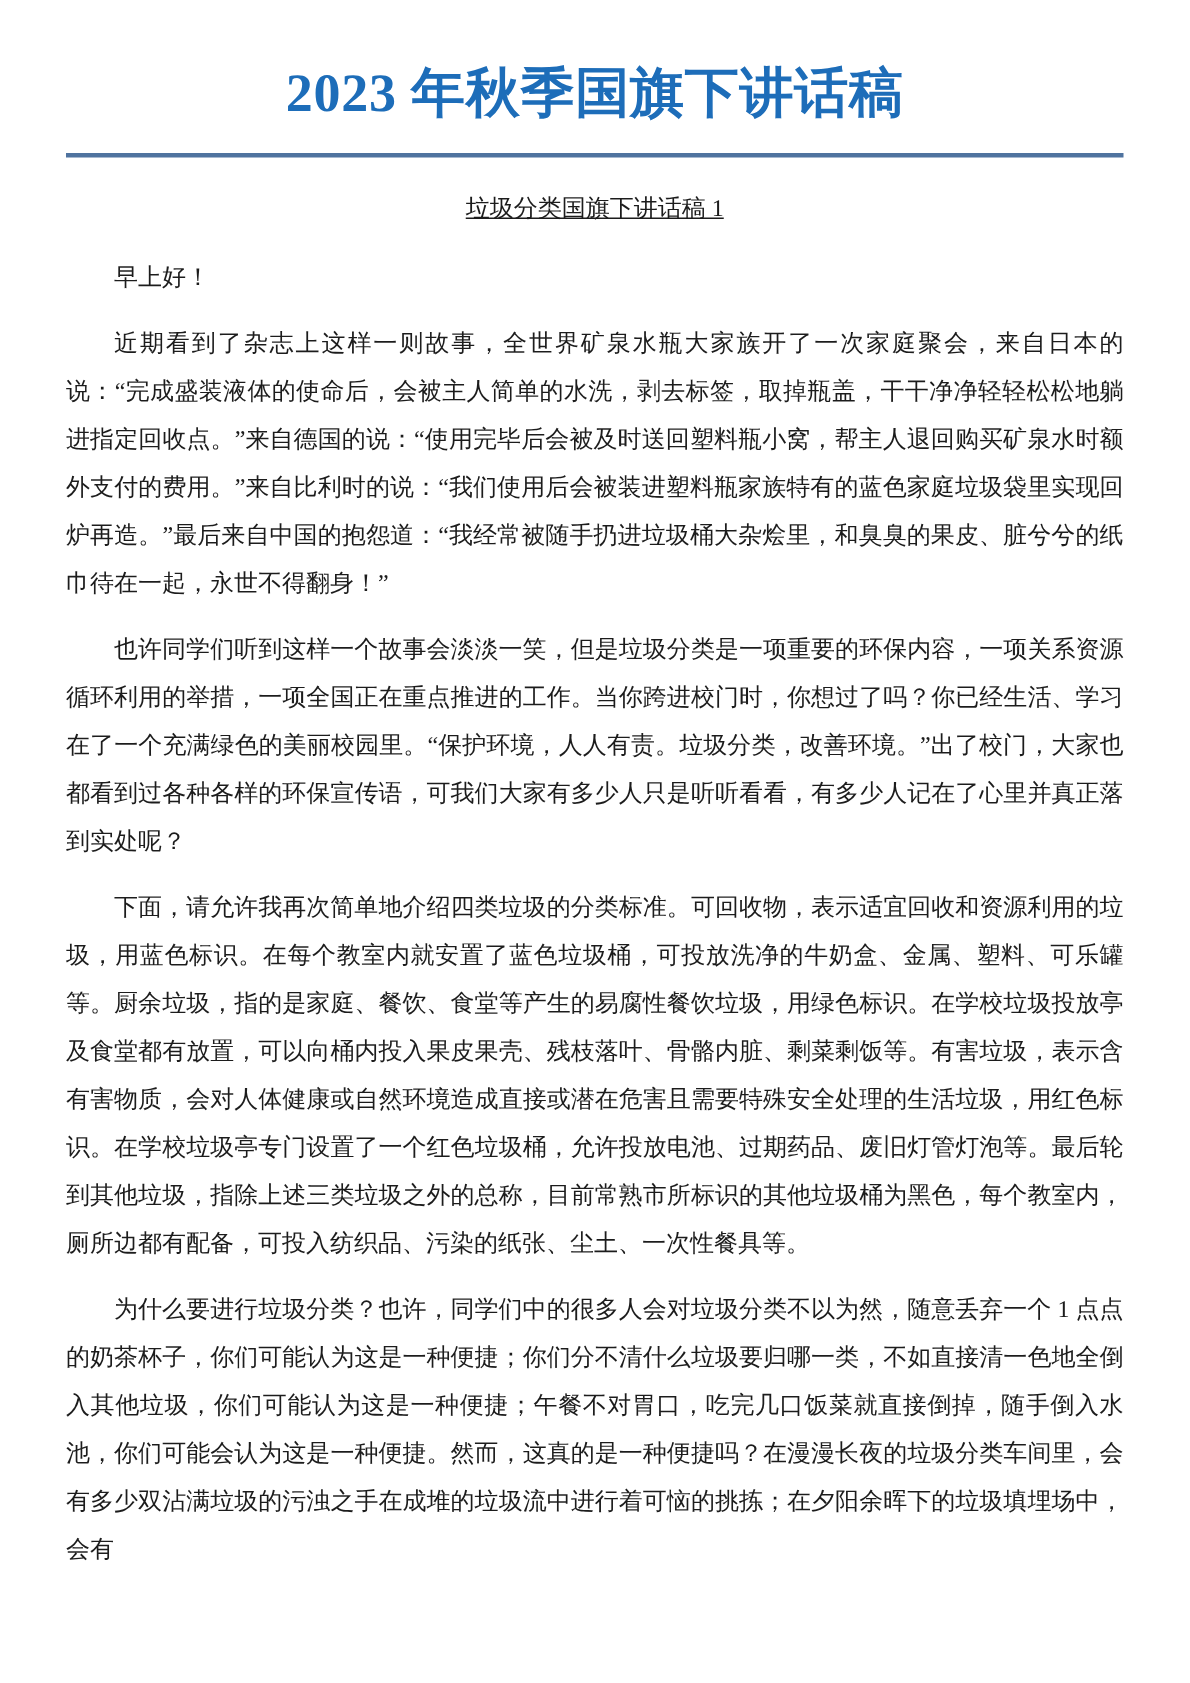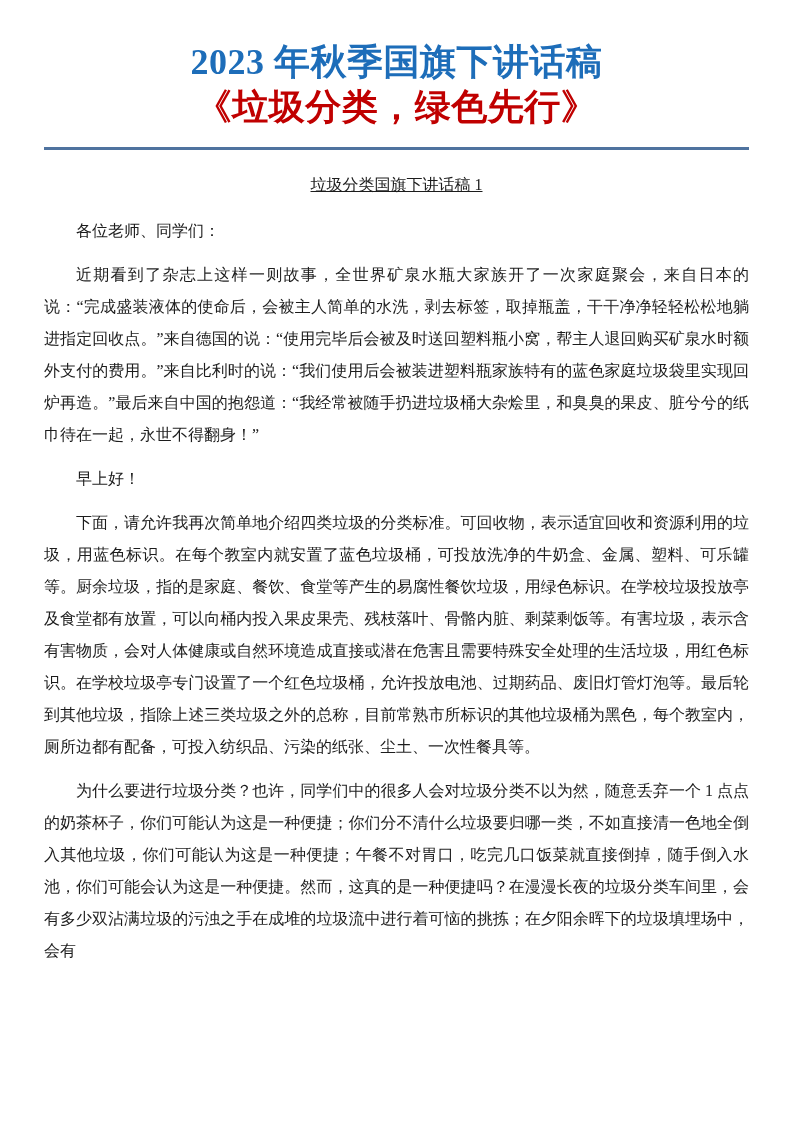--- a/index.html
+++ b/index.html
@@ -65,28 +65,27 @@
     word-break: break-all;
   }
 </style>
 </head>
 <body>
 
 <div class="page">
 
   <div class="title-block">
     <div class="title-line blue">2023 年秋季国旗下讲话稿</div>
-    <div class="title-line red">《垃圾分类，绿色先行》</div>
   </div>
 
   <hr class="divider">
 
   <h2 class="section-heading">垃圾分类国旗下讲话稿 1</h2>
 
   <div class="body-text">
-    <p>各位老师、同学们：</p>
+    <p>早上好！</p>
     <p>近期看到了杂志上这样一则故事，全世界矿泉水瓶大家族开了一次家庭聚会，来自日本的说：“完成盛装液体的使命后，会被主人简单的水洗，剥去标签，取掉瓶盖，干干净净轻轻松松地躺进指定回收点。”来自德国的说：“使用完毕后会被及时送回塑料瓶小窝，帮主人退回购买矿泉水时额外支付的费用。”来自比利时的说：“我们使用后会被装进塑料瓶家族特有的蓝色家庭垃圾袋里实现回炉再造。”最后来自中国的抱怨道：“我经常被随手扔进垃圾桶大杂烩里，和臭臭的果皮、脏兮兮的纸巾待在一起，永世不得翻身！”</p>
-    <p>早上好！</p>
+    <p>也许同学们听到这样一个故事会淡淡一笑，但是垃圾分类是一项重要的环保内容，一项关系资源循环利用的举措，一项全国正在重点推进的工作。当你跨进校门时，你想过了吗？你已经生活、学习在了一个充满绿色的美丽校园里。“保护环境，人人有责。垃圾分类，改善环境。”出了校门，大家也都看到过各种各样的环保宣传语，可我们大家有多少人只是听听看看，有多少人记在了心里并真正落到实处呢？</p>
     <p>下面，请允许我再次简单地介绍四类垃圾的分类标准。可回收物，表示适宜回收和资源利用的垃圾，用蓝色标识。在每个教室内就安置了蓝色垃圾桶，可投放洗净的牛奶盒、金属、塑料、可乐罐等。厨余垃圾，指的是家庭、餐饮、食堂等产生的易腐性餐饮垃圾，用绿色标识。在学校垃圾投放亭及食堂都有放置，可以向桶内投入果皮果壳、残枝落叶、骨骼内脏、剩菜剩饭等。有害垃圾，表示含有害物质，会对人体健康或自然环境造成直接或潜在危害且需要特殊安全处理的生活垃圾，用红色标识。在学校垃圾亭专门设置了一个红色垃圾桶，允许投放电池、过期药品、废旧灯管灯泡等。最后轮到其他垃圾，指除上述三类垃圾之外的总称，目前常熟市所标识的其他垃圾桶为黑色，每个教室内，厕所边都有配备，可投入纺织品、污染的纸张、尘土、一次性餐具等。</p>
     <p>为什么要进行垃圾分类？也许，同学们中的很多人会对垃圾分类不以为然，随意丢弃一个 1 点点的奶茶杯子，你们可能认为这是一种便捷；你们分不清什么垃圾要归哪一类，不如直接清一色地全倒入其他垃圾，你们可能认为这是一种便捷；午餐不对胃口，吃完几口饭菜就直接倒掉，随手倒入水池，你们可能会认为这是一种便捷。然而，这真的是一种便捷吗？在漫漫长夜的垃圾分类车间里，会有多少双沾满垃圾的污浊之手在成堆的垃圾流中进行着可恼的挑拣；在夕阳余晖下的垃圾填埋场中，会有</p>
   </div>
 
 </div>
 
 </body></html>

